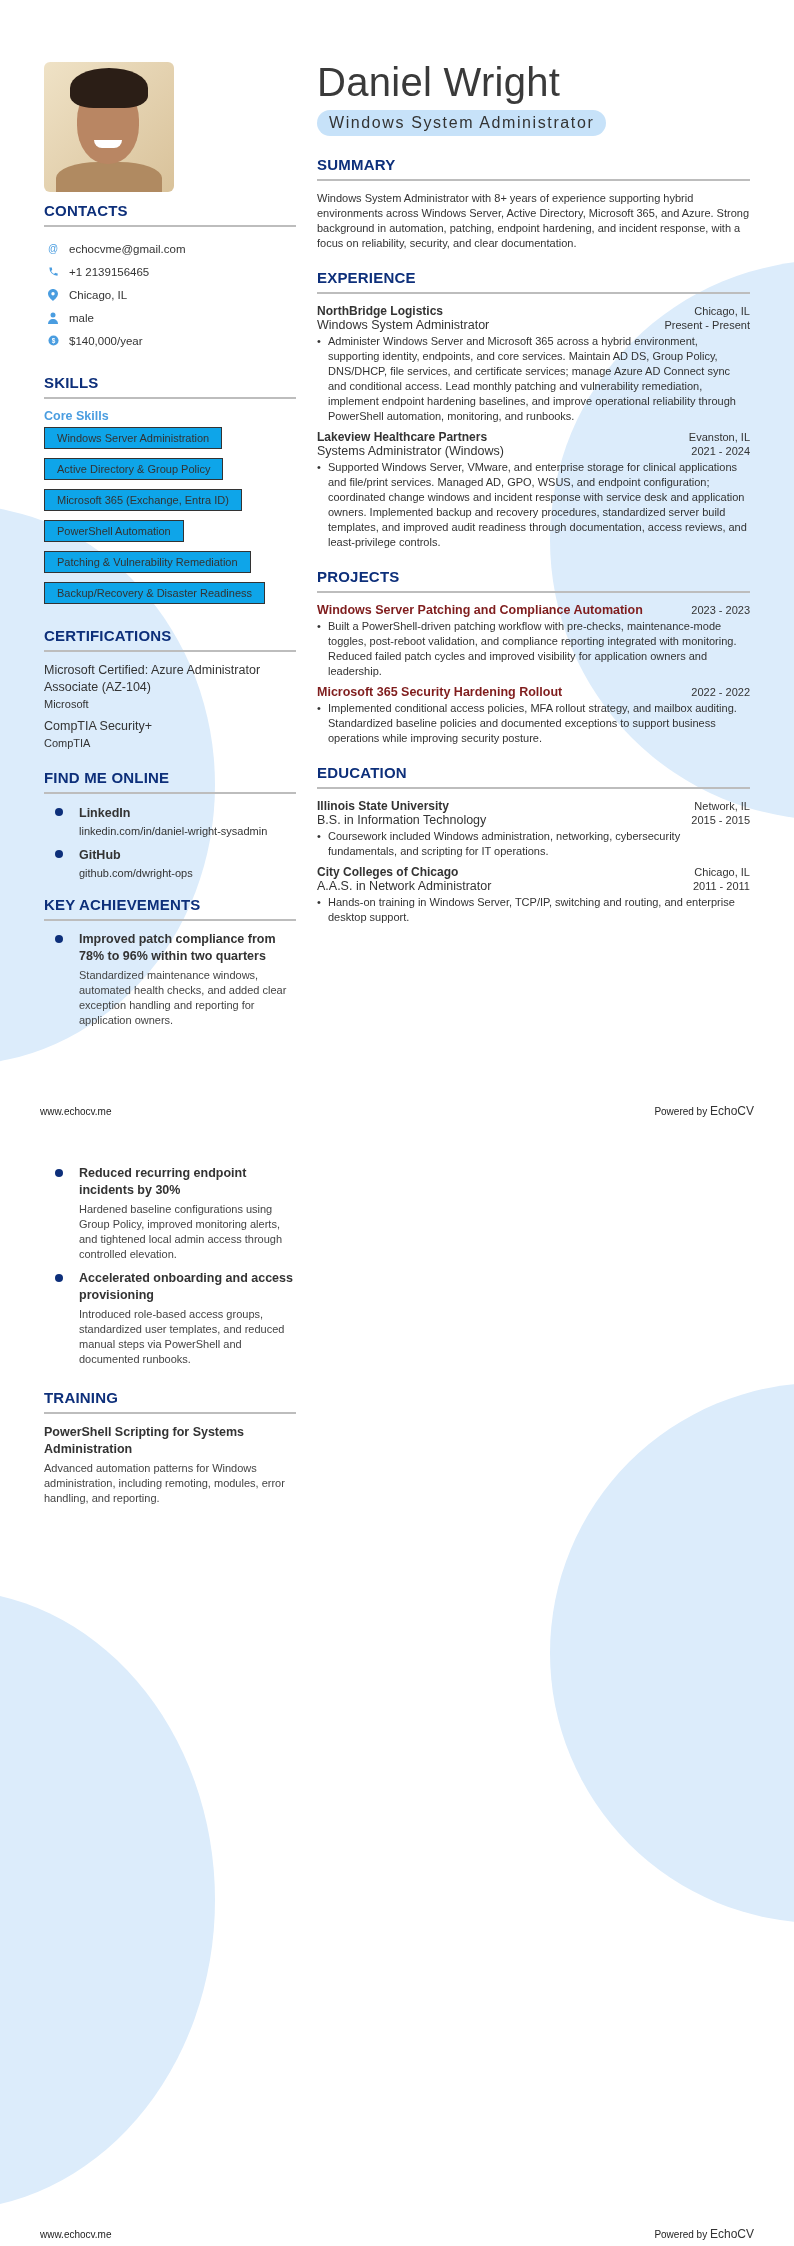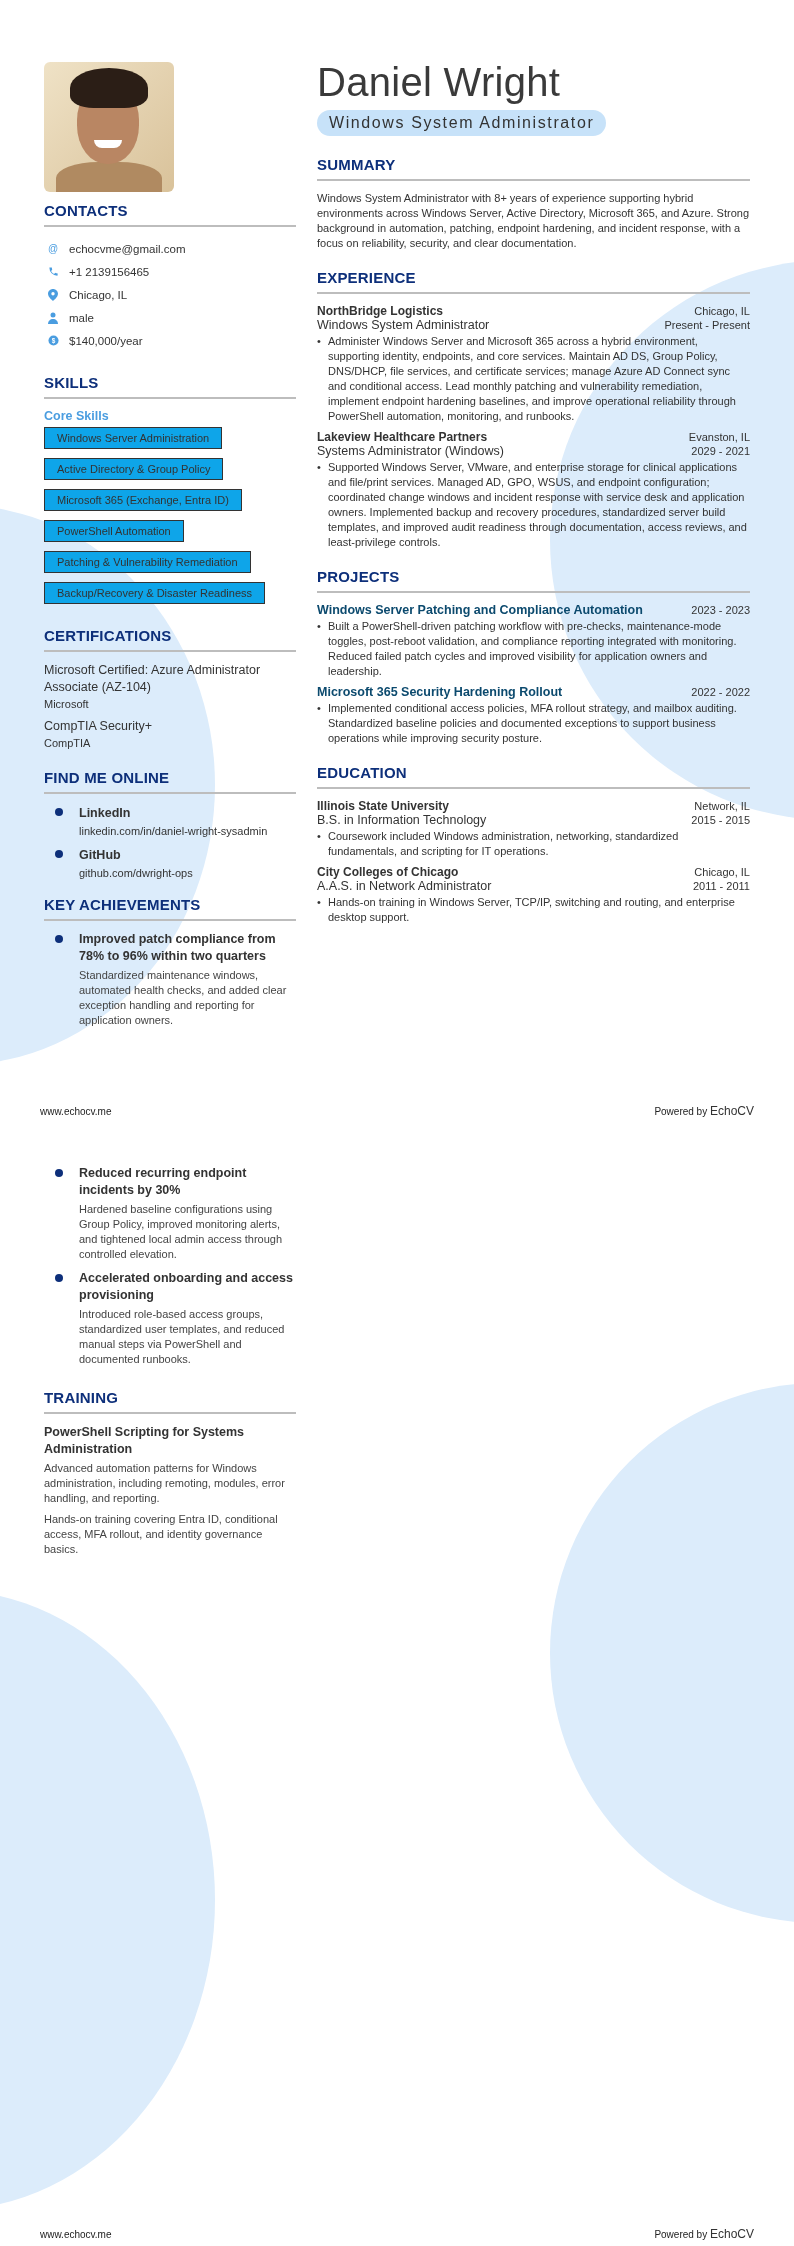--- a/index.html
+++ b/index.html
@@ -44,21 +44,21 @@
 
   .summary { font-size: 11px; line-height: 15px; color: #333; }
   .entry-head { display: flex; justify-content: space-between; align-items: baseline; gap: 15px; }
   .entry-org { font-weight: 700; font-size: 12px; color: #333; }
   .entry-loc { font-size: 11px; color: #333; }
   .entry-role { font-size: 12.5px; color: #333; }
   .entry-date { font-size: 11px; color: #333; }
   .entry-bullet { position: relative; padding-left: 11px; font-size: 11px; line-height: 15px; color: #333; margin-top: 2px; }
   .entry-bullet::before { content: "•"; position: absolute; left: 0; top: 0; }
   .entry { margin-bottom: 6px; }
-  .proj-name { font-weight: 700; font-size: 12.5px; color: #0c4a6e; }
+  .proj-name { font-weight: 700; font-size: 12.5px; color: #7f1d1d; }
 
   .footer { position: absolute; left: 40px; right: 40px; display: flex; justify-content: space-between; align-items: baseline; font-size: 10px; color: #222; }
   .footer .brand { font-size: 12px; color: #333; }
 </style>
 </head>
 <body>
 
 <div class="bg-circle" style="left:550px; top:260px; width:560px; height:560px;"></div>
 <div class="bg-circle" style="left:-300px; top:505px; width:515px; height:560px;"></div>
 <div class="bg-circle" style="left:550px; top:1383px; width:540px; height:540px;"></div>
@@ -180,21 +180,21 @@
           </div>
         <div class="entry-bullet">Administer Windows Server and Microsoft 365 across a hybrid environment, supporting identity, endpoints, and core services. Maintain AD DS, Group Policy, DNS/DHCP, file services, and certificate services; manage Azure AD Connect sync and conditional access. Lead monthly patching and vulnerability remediation, implement endpoint hardening baselines, and improve operational reliability through PowerShell automation, monitoring, and runbooks.</div>
       </div>
       <div class="entry">
         <div class="entry-head">
             <span class="entry-org">Lakeview Healthcare Partners</span>
             <span class="entry-loc">Evanston, IL</span>
           </div>
         <div class="entry-head">
             <span class="entry-role">Systems Administrator (Windows)</span>
-            <span class="entry-date">2029 - 2021</span>
+            <span class="entry-date">2021 - 2024</span>
           </div>
         <div class="entry-bullet">Supported Windows Server, VMware, and enterprise storage for clinical applications and file/print services. Managed AD, GPO, WSUS, and endpoint configuration; coordinated change windows and incident response with service desk and application owners. Implemented backup and recovery procedures, standardized server build templates, and improved audit readiness through documentation, access reviews, and least-privilege controls.</div>
       </div>
     </div>
 
     <div style="margin-top:18px;">
       <div class="sec-title">PROJECTS</div>
       <div class="entry">
         <div class="entry-head">
             <span class="proj-name">Windows Server Patching and Compliance Automation</span>
@@ -215,21 +215,21 @@
       <div class="sec-title">EDUCATION</div>
       <div class="entry">
         <div class="entry-head">
             <span class="entry-org">Illinois State University</span>
             <span class="entry-loc">Network, IL</span>
           </div>
         <div class="entry-head">
             <span class="entry-role">B.S. in Information Technology</span>
             <span class="entry-date">2015 - 2015</span>
           </div>
-        <div class="entry-bullet">Coursework included Windows administration, networking, standardized fundamentals, and scripting for IT operations.</div>
+        <div class="entry-bullet">Coursework included Windows administration, networking, cybersecurity fundamentals, and scripting for IT operations.</div>
       </div>
       <div class="entry">
         <div class="entry-head">
             <span class="entry-org">City Colleges of Chicago</span>
             <span class="entry-loc">Chicago, IL</span>
           </div>
         <div class="entry-head">
             <span class="entry-role">A.A.S. in Network Administrator</span>
             <span class="entry-date">2011 - 2011</span>
           </div>
@@ -254,21 +254,20 @@
     <div class="ach-item">
       <span class="bullet-dot"></span>
       <div class="ach-title">Accelerated onboarding and access provisioning</div>
       <div class="ach-desc">Introduced role-based access groups, standardized user templates, and reduced manual steps via PowerShell and documented runbooks.</div>
     </div>
 
     <div style="margin-top:22px;">
       <div class="sec-title">TRAINING</div>
       <div class="ach-title">PowerShell Scripting for Systems Administration</div>
       <div class="ach-desc" style="margin-bottom:6px;">Advanced automation patterns for Windows administration, including remoting, modules, error handling, and reporting.</div>
-      <div class="ach-desc">Hands-on training covering Entra ID, conditional access, MFA rollout, and identity governance basics.</div>
     </div>
   </div>
 
   <div class="footer" style="top:1104px;">
     <span>www.echocv.me</span>
     <span><span>Powered by</span> <span class="brand">EchoCV</span></span>
   </div>
 </div>
 
 </body></html>

